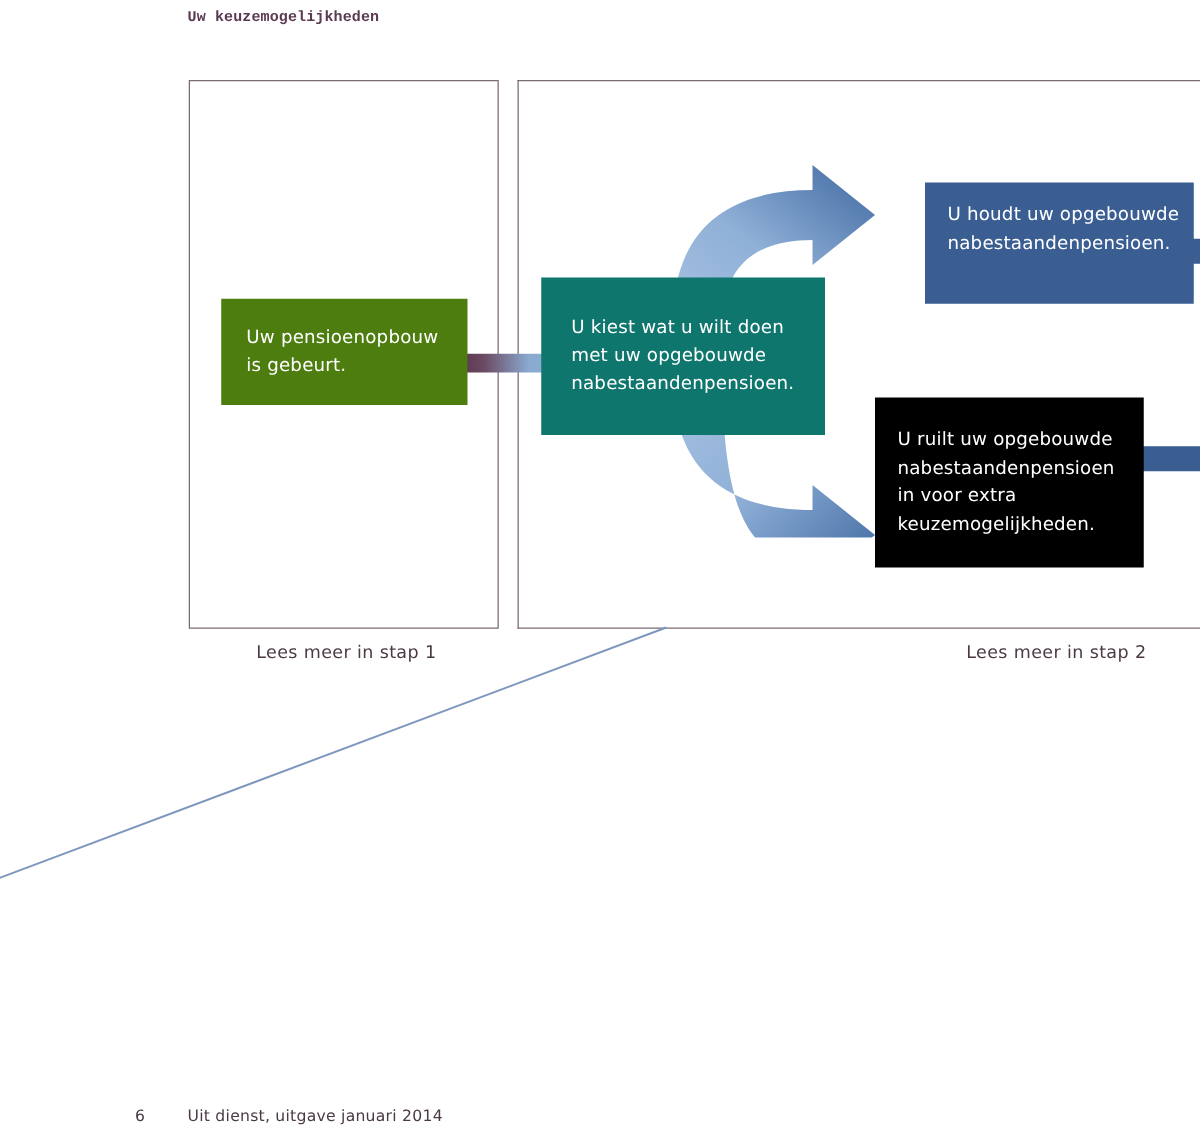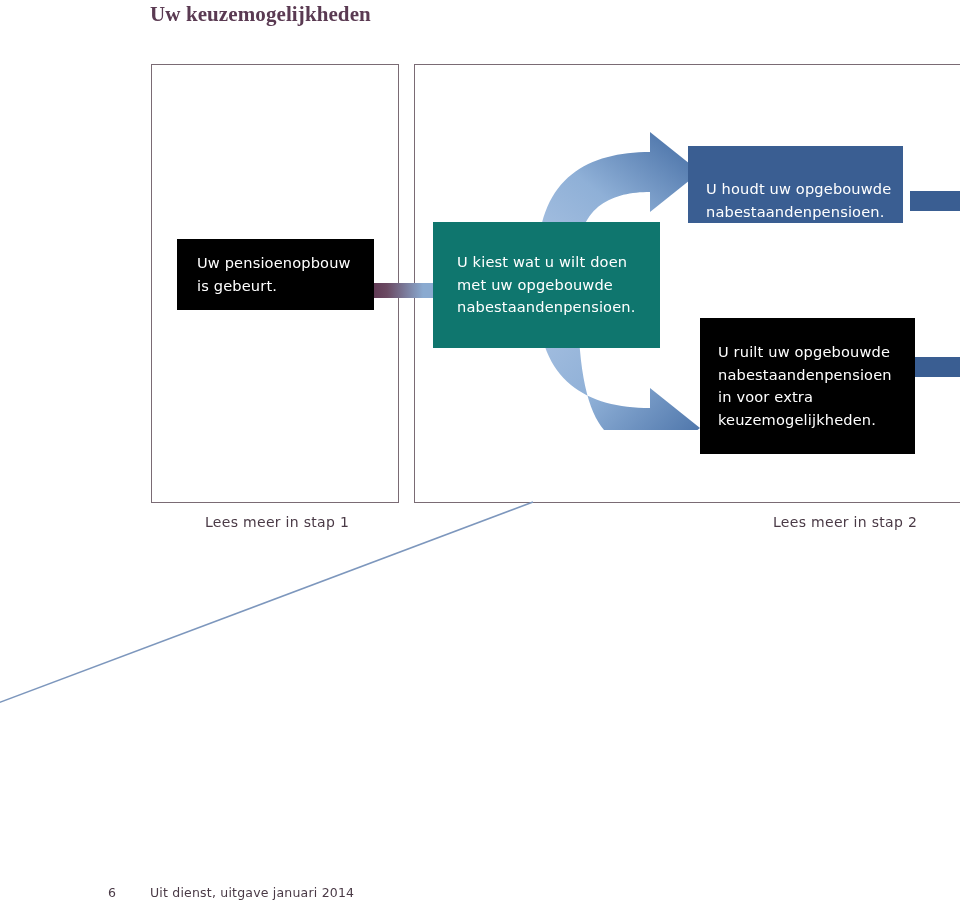--- a/index.html
+++ b/index.html
@@ -17,23 +17,23 @@
   }
 
   
   #header {
     position: absolute;
     left: 150px;
     top: 2px;
     width: 700px;
   }
   #page-title {
-    font-family: Liberation Serif, serif;
+    font-family: Liberation Mono, monospace;
     font-weight: bold;
-    font-size: 21px;
+    font-size: 12px;
     color: #5a3a52;
     letter-spacing: 0.1px;
     line-height: 24px;
     margin: 0;
   }
   #page-subtitle {
     font-family: "DejaVu Serif", serif;
     font-style: italic;
     font-size: 14.5px;
     color: #4a3a46;
@@ -60,36 +60,36 @@
     font-family: "DejaVu Sans", sans-serif;
     font-size: 14.6px;
     line-height: 22.5px;
     letter-spacing: 0.15px;
     display: flex;
     align-items: center;
   }
   .box-text { display: block; }
 
   #box-purple {
-    left: 177px;  top: 239px;  width: 197px; height: 71px;
-    background: #000000;
+    left: 177px;  top: 239px;  width: 197px; height: 85px;
+    background: #4d7c0f;
     padding: 0 0 0 20px;
     z-index: 4;
   }
   #box-choice {
     left: 433px;  top: 222px;  width: 227px; height: 126px;
     background: #0f766e;
     padding: 0 0 0 24px;
     z-index: 4;
   }
   #box-keep {
-    left: 688px;  top: 146px;  width: 215px; height: 77px;
+    left: 740px;  top: 146px;  width: 215px; height: 97px;
     background: #3a5e92;
     padding: 0 0 0 18px;
-    align-items: flex-end;
+    align-items: flex-start;
     z-index: 4;
   }
   #box-keep .box-text { padding-top: 15px; }
   #box-exchange {
     left: 700px;  top: 318px;  width: 215px; height: 136px;
     background: #000000;
     padding: 0 0 0 18px;
     align-items: flex-start;
     z-index: 4;
   }

